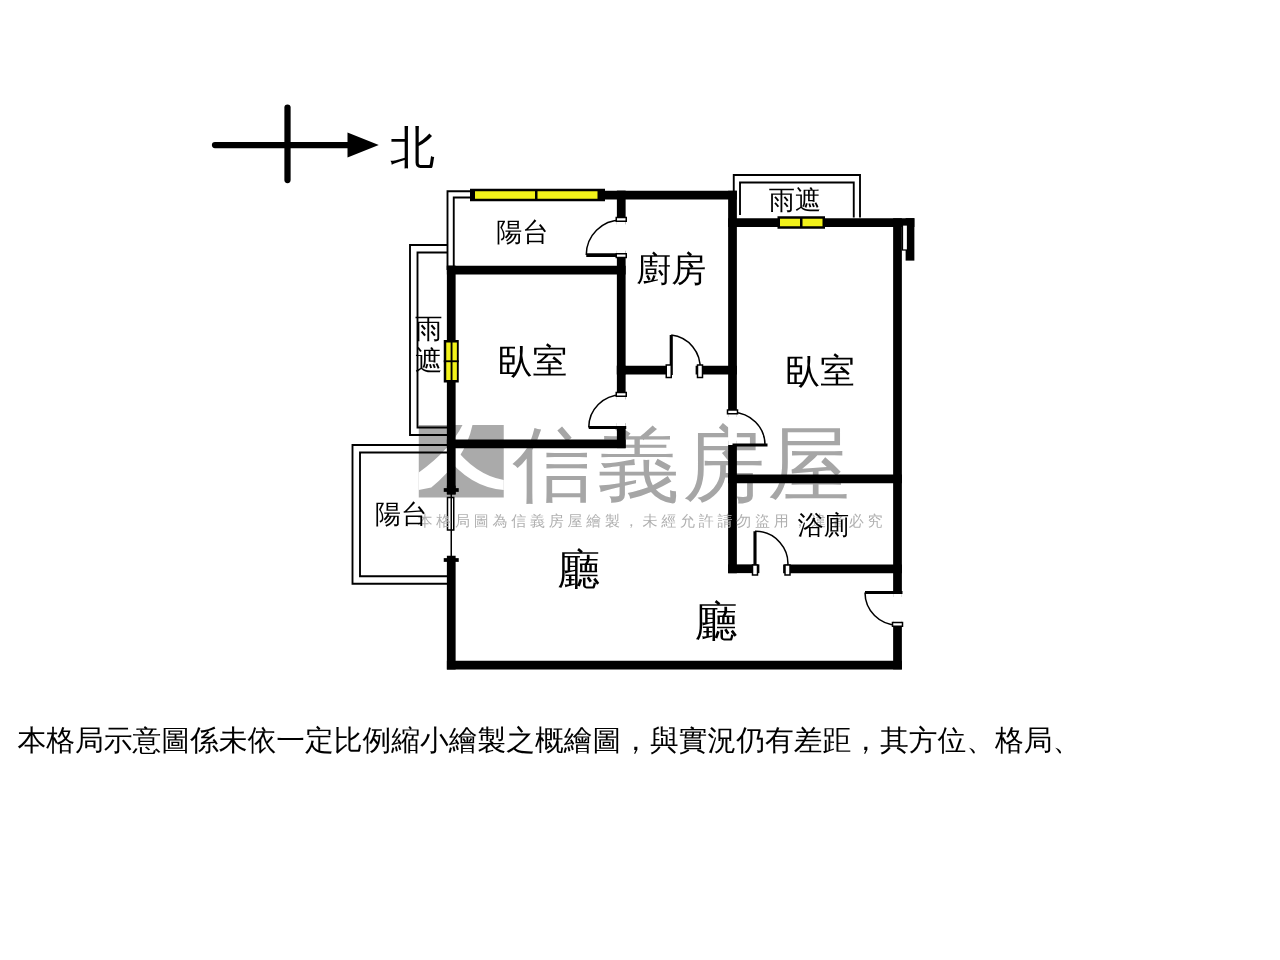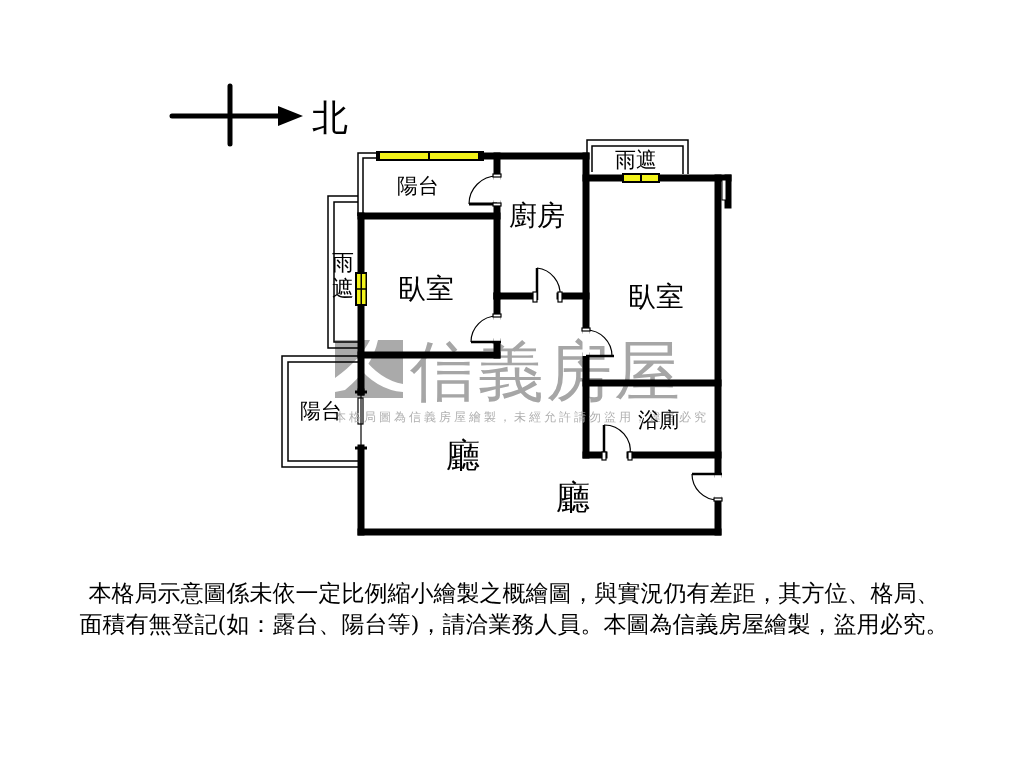--- a/index.html
+++ b/index.html
@@ -3,21 +3,21 @@
 <meta charset="utf-8">
 <style>
   html, body { margin:0; padding:0; background:#ffffff; }
   body { width:1024px; height:768px; position:relative; overflow:hidden;
          font-family:"DejaVu Serif","Liberation Serif",serif; color:#000; }
   #plan { position:absolute; left:0; top:0; width:1024px; height:560px; }
   .room-label { font-family:"DejaVu Serif","Liberation Serif",serif; fill:#000; }
   .disclaimer { position:absolute; left:14px; top:578px; width:1000px;
                 font-size:23px; line-height:31px; letter-spacing:0px;
                 font-family:"DejaVu Serif","Liberation Serif",serif; color:#000; }
-  .disclaimer div { white-space:nowrap;text-align:center; }
+  .disclaimer div { white-space:nowrap; }
 </style>
 </head>
 <body>
 
 <svg id="plan" viewBox="0 0 1024 560" xmlns="http://www.w3.org/2000/svg">
 
   <g>
     <line x1="172" y1="116" x2="282" y2="116" stroke="#000" stroke-width="5" stroke-linecap="round"></line>
     <line x1="230" y1="86" x2="230" y2="144" stroke="#000" stroke-width="5" stroke-linecap="round"></line>
     <polygon points="278,106 303,116 278,126" fill="#000"></polygon>
@@ -164,14 +164,13 @@
   <text class="room-label" x="332" y="296" font-size="22">遮</text>
   <text class="room-label" x="615" y="167" font-size="21">雨遮</text>
   <text class="room-label" x="300" y="418" font-size="21">陽台</text>
   <text class="room-label" x="638" y="427" font-size="21">浴廁</text>
   <text class="room-label" x="446" y="467" font-size="34">廳</text>
   <text class="room-label" x="556" y="509" font-size="34">廳</text>
 </svg>
 
 <div class="disclaimer">
   <div>本格局示意圖係未依一定比例縮小繪製之概繪圖，與實況仍有差距，其方位、格局、</div>
-  <div>面積有無登記(如：露台、陽台等)，請洽業務人員。本圖為信義房屋繪製，盜用必究。</div>
 </div>
 
 </body></html>

